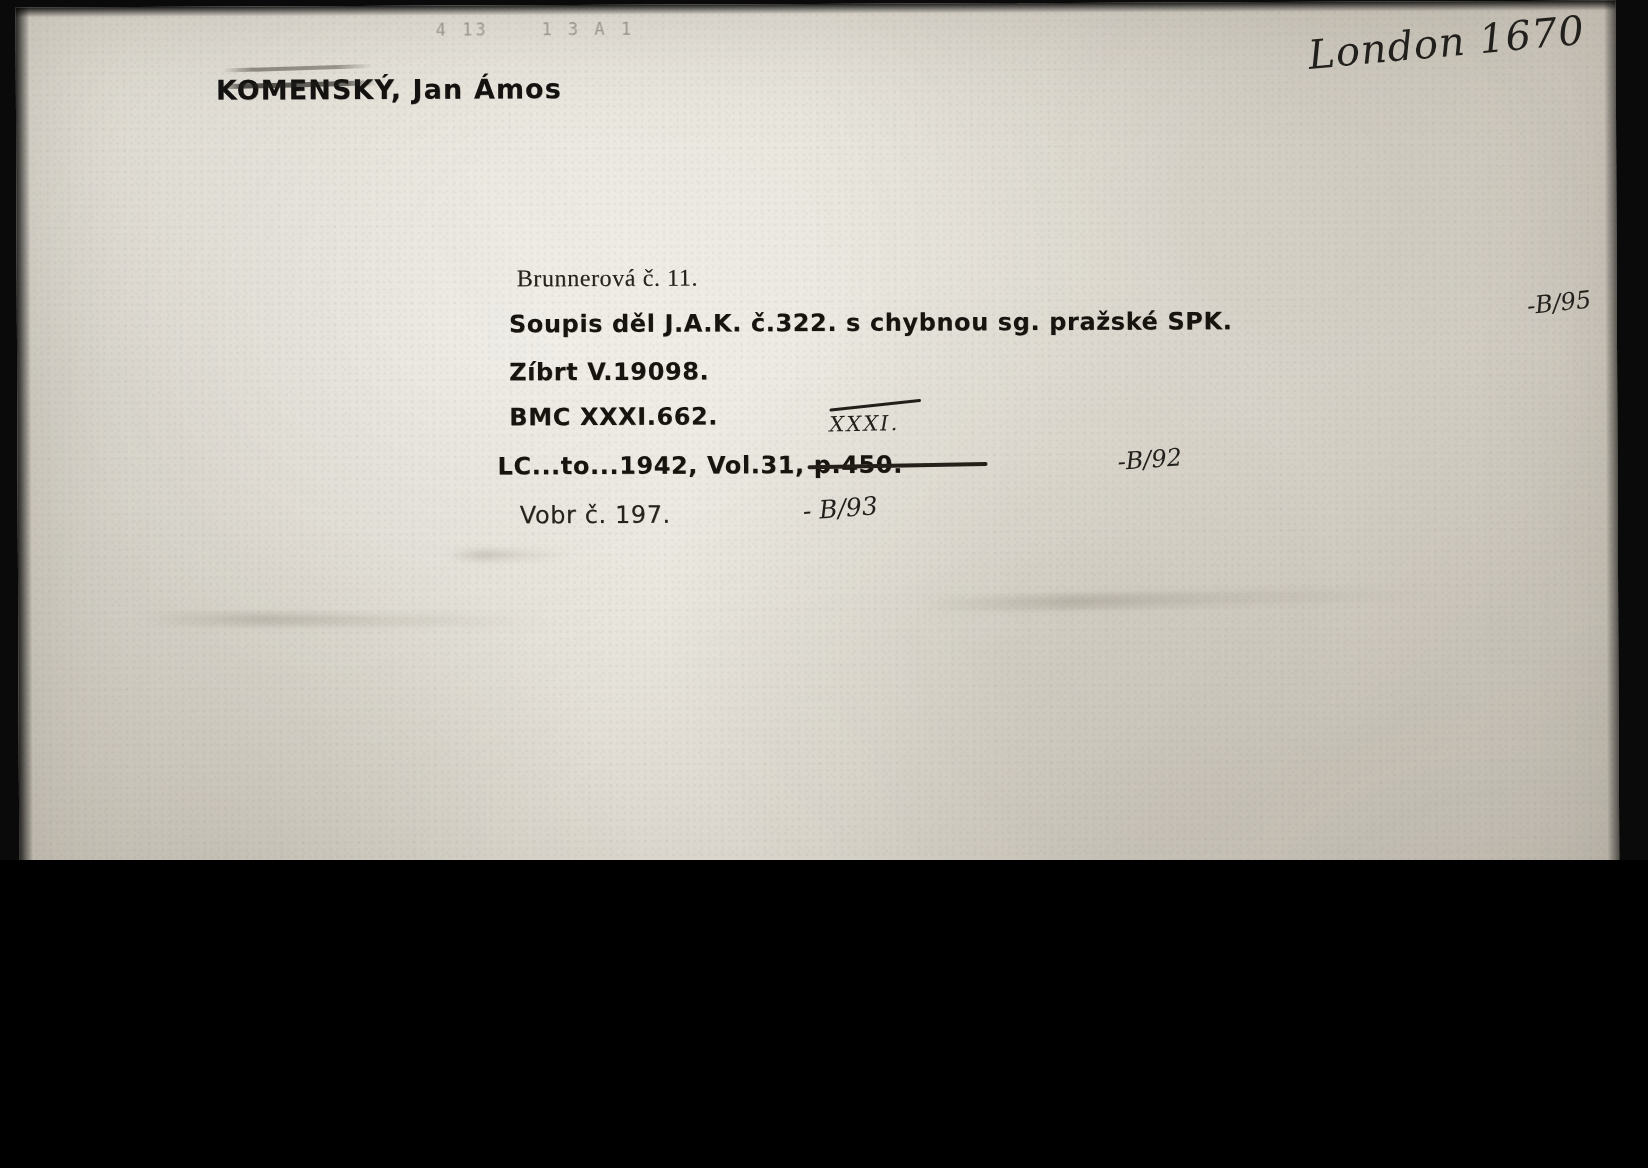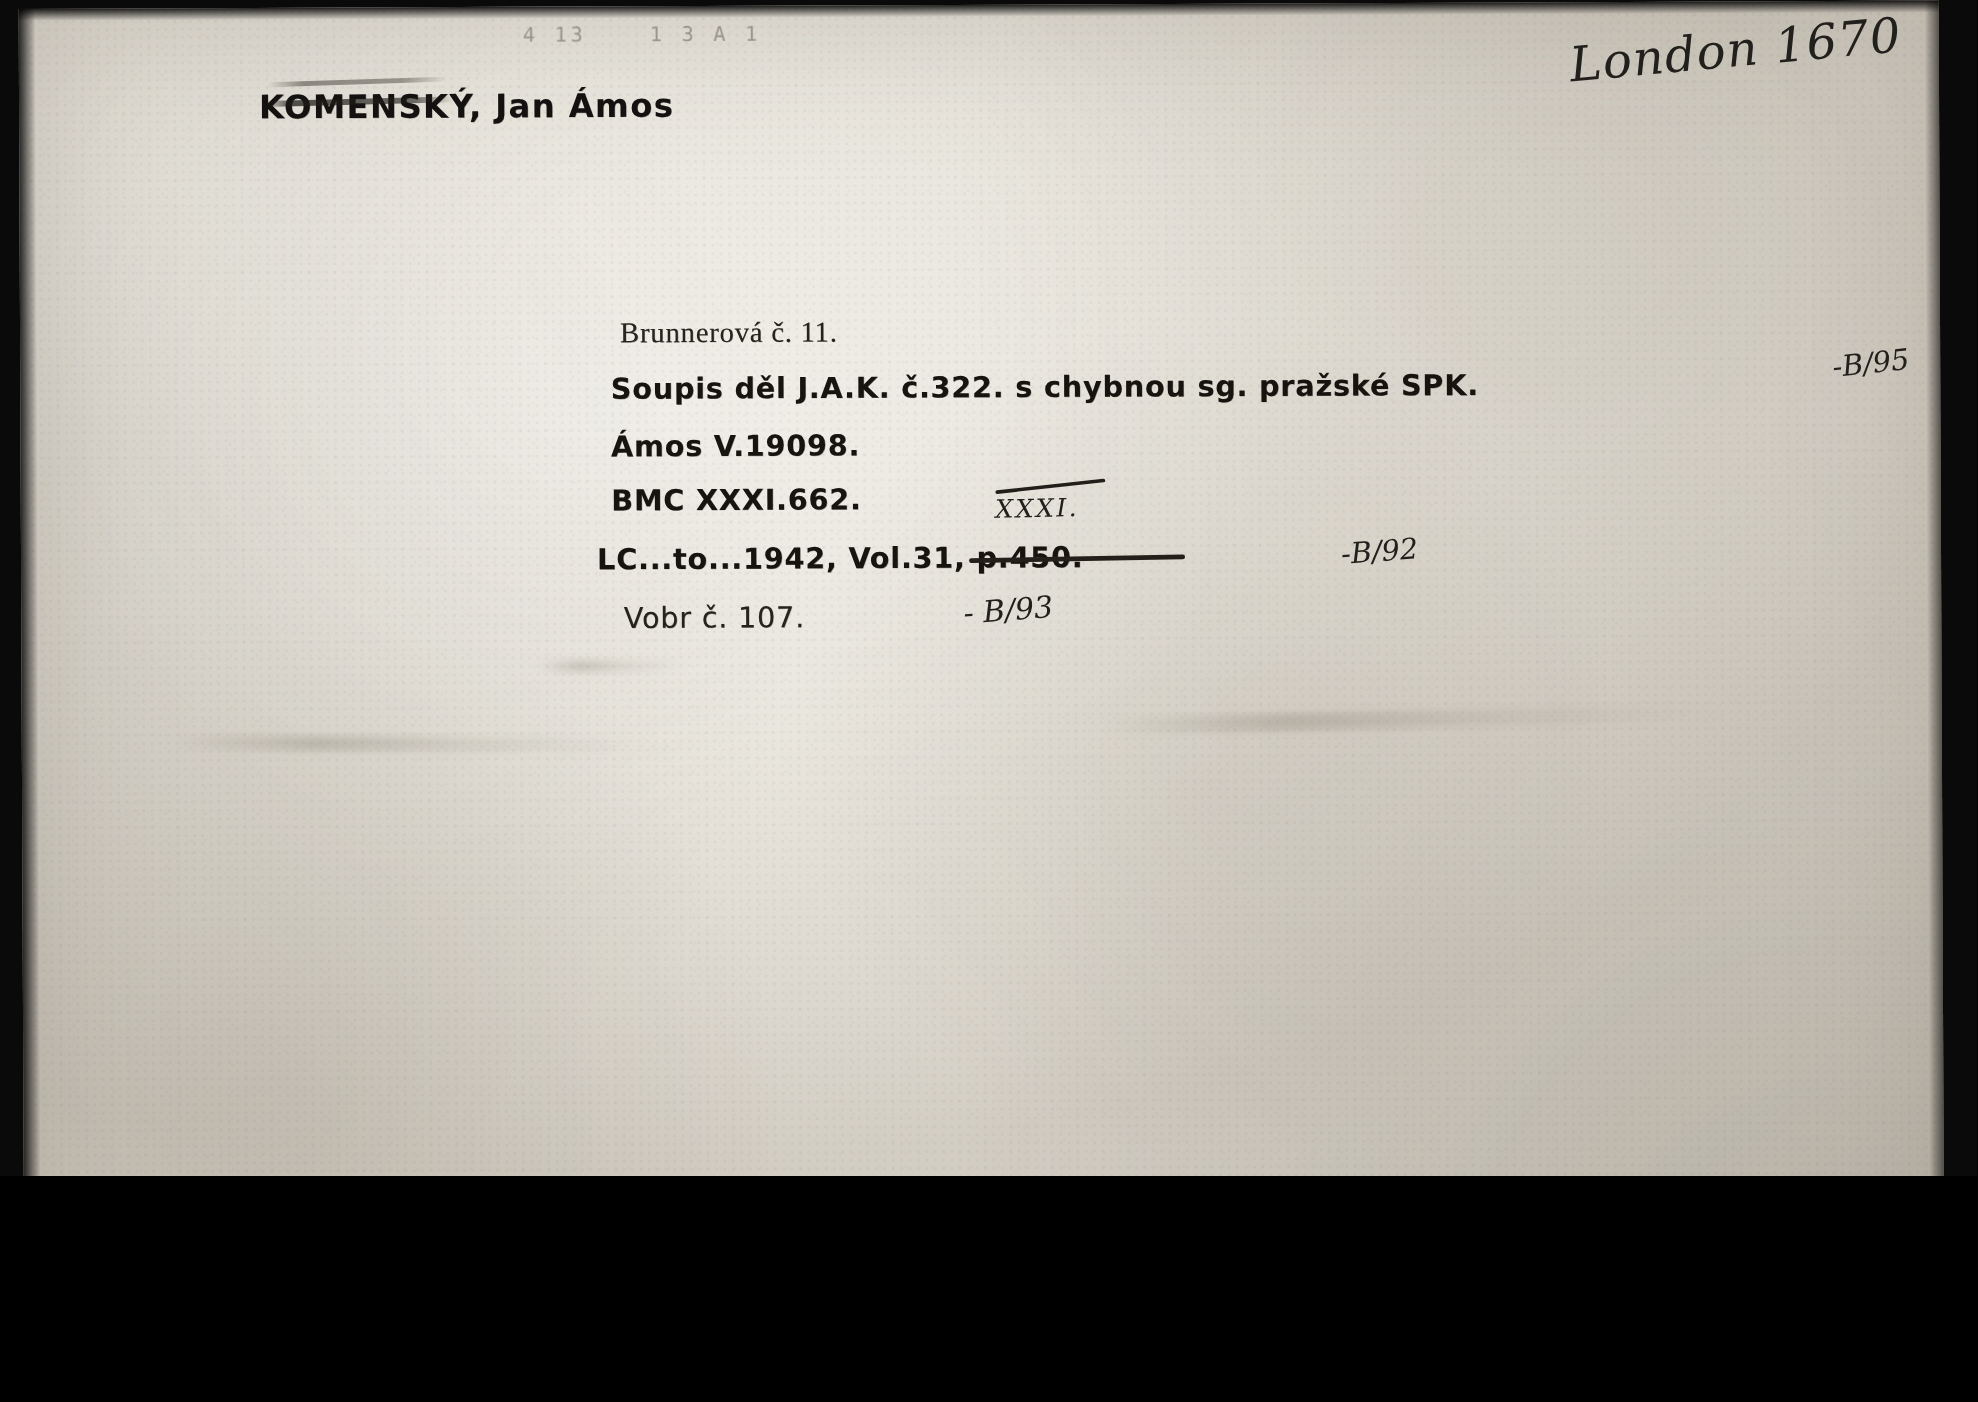--- a/index.html
+++ b/index.html
@@ -3,21 +3,21 @@
 <meta charset="utf-8">
 <style>
   html, body {
     margin: 0;
     padding: 0;
     background: #000;
   }
   #page {
     position: relative;
     width: 1648px;
-    height: 980px;
+    height: 860px;
     background: #0a0a0a;
     overflow: hidden;
     font-family: "Liberation Sans", sans-serif;
   }
   
   #card {
     position: absolute;
     left: 18px;
     top: 4px;
     width: 1600px;
@@ -229,24 +229,24 @@
     <div class="speckle"></div>
 
     <div class="ghost-stamp tw">4 13    1 3 A 1</div>
 
     <div class="tw" id="heading">KOMENSKÝ, Jan Ámos</div>
     <div class="strike-smudge"></div>
     <div class="strike-smudge2"></div>
 
     <div class="tw line light" id="l1">Brunnerová č. 11.</div>
     <div class="tw line" id="l2">Soupis děl J.A.K. č.322. s chybnou sg. pražské SPK.</div>
-    <div class="tw line" id="l3">Ámos V.19098.</div>
+    <div class="tw line" id="l3">Zíbrt V.19098.</div>
     <div class="tw line" id="l4">BMC XXXI.662.</div>
     <div class="tw line" id="l5">LC...to...1942, Vol.31, p.450.</div>
-    <div class="tw line light" id="l6">Vobr č. 107.</div>
+    <div class="tw line light" id="l6">Vobr č. 197.</div>
 
     <div class="strike-vol"></div>
 
     <div class="hand" id="hw-london">London 1670</div>
     <div id="hw-xxxi-rule"></div>
     <div class="hand" id="hw-xxxi">XXXI.</div>
     <div class="hand" id="hw-b95-top">-B/95</div>
     <div class="hand" id="hw-b92">-B/92</div>
     <div class="hand" id="hw-b93">- B/93</div>
     <div class="hand" id="hw-page-num">3.</div>

